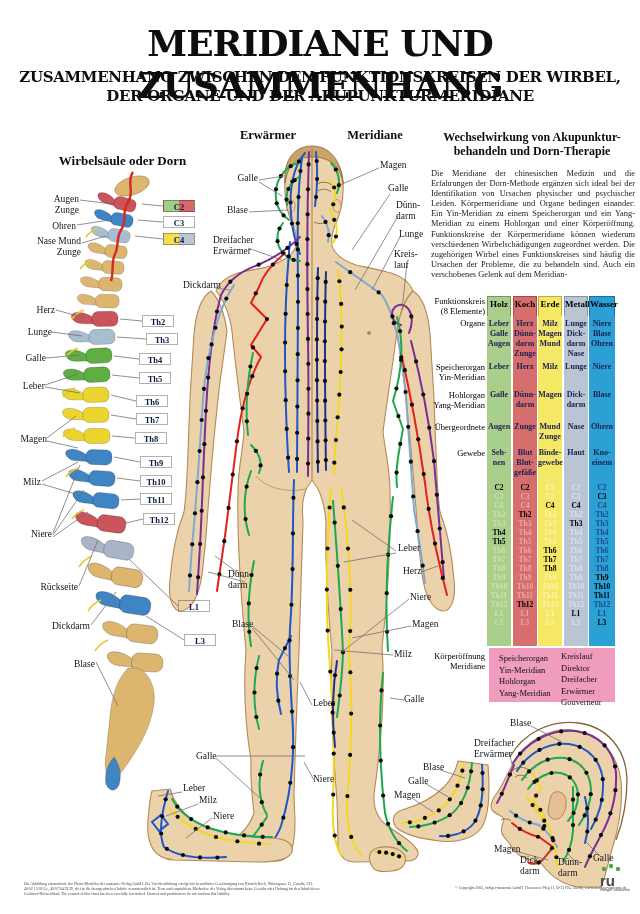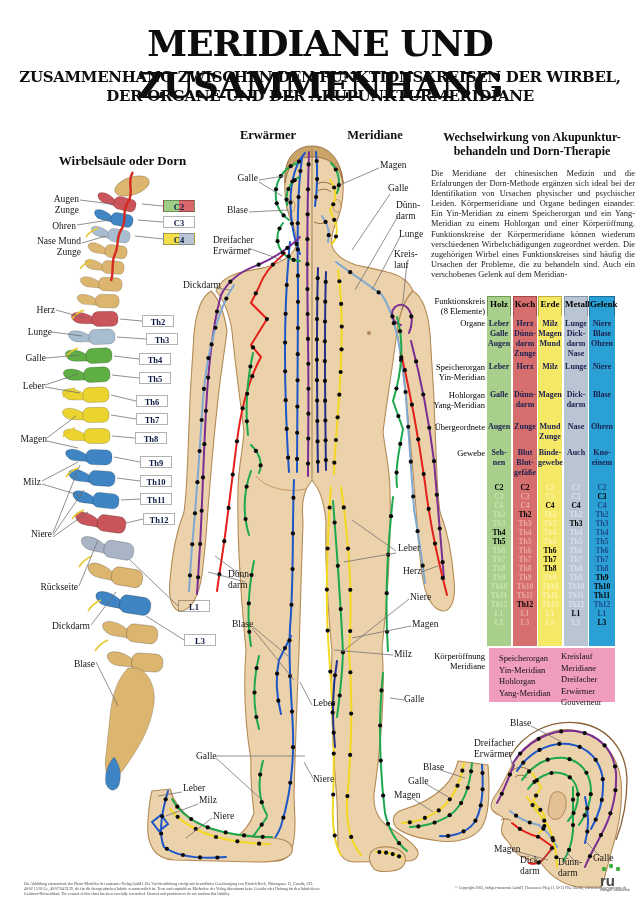--- a/index.html
+++ b/index.html
@@ -773,21 +773,21 @@
     <div class="thead" style="background: rgb(185, 197, 210); border-color: rgb(132, 148, 168);">Metall</div>
     <div class="tband" style="background: rgb(185, 197, 210);">
       <div class="tc" style="height:43px">Lunge
 Dick-
 darm
 Nase</div>
       <div class="tc" style="height:28px">Lunge</div>
       <div class="tc" style="height:32px">Dick-
 darm</div>
       <div class="tc" style="height:26px">Nase</div>
-      <div class="tc" style="height:36px">Auch</div>
+      <div class="tc" style="height:36px">Haut</div>
       <div class="tverts">
           <span class="vt" style="color: rgb(217, 224, 233);">C2</span>
           <span class="vt" style="color: rgb(217, 224, 233);">C3</span>
           <span class="vt" style="color: rgb(0, 0, 0);">C4</span>
           <span class="vt" style="color: rgb(217, 224, 233);">Th2</span>
           <span class="vt" style="color: rgb(0, 0, 0);">Th3</span>
           <span class="vt" style="color: rgb(217, 224, 233);">Th4</span>
           <span class="vt" style="color: rgb(217, 224, 233);">Th5</span>
           <span class="vt" style="color: rgb(217, 224, 233);">Th6</span>
           <span class="vt" style="color: rgb(217, 224, 233);">Th7</span>
@@ -795,21 +795,21 @@
           <span class="vt" style="color: rgb(217, 224, 233);">Th9</span>
           <span class="vt" style="color: rgb(217, 224, 233);">Th10</span>
           <span class="vt" style="color: rgb(217, 224, 233);">Th11</span>
           <span class="vt" style="color: rgb(217, 224, 233);">Th12</span>
           <span class="vt" style="color: rgb(0, 0, 0);">L1</span>
           <span class="vt" style="color: rgb(217, 224, 233);">L3</span>
         </div>
     </div>
   </div>
   <div class="tcol" style="left:164px;width:26px">
-    <div class="thead" style="background: rgb(43, 160, 212); border-color: rgb(26, 111, 158);">Gelenk</div>
+    <div class="thead" style="background: rgb(43, 160, 212); border-color: rgb(26, 111, 158);">Wasser</div>
     <div class="tband" style="background: rgb(43, 160, 212);">
       <div class="tc" style="height:43px">Niere
 Blase
 Ohren</div>
       <div class="tc" style="height:28px">Niere</div>
       <div class="tc" style="height:32px">Blase</div>
       <div class="tc" style="height:26px">Ohren</div>
       <div class="tc" style="height:36px">Kno-
 einem</div>
       <div class="tverts">
@@ -832,21 +832,21 @@
         </div>
     </div>
   </div>
 
   <div id="pinkbox" style="background: rgb(239, 156, 190);">
     <div class="pinktext" style="left:10px;top:5px">Speicherorgan
 Yin-Meridian
 Hohlorgan
 Yang-Meridian</div>
     <div class="pinktext" style="left:72px;top:3px">Kreislauf
-Meridiane
+Direktor
 Dreifacher
 Erwärmer
 Gouverneur</div>
   </div>
 </div>
 
 <div class="abs" style="left:24px;top:882px;width:560px">
     <div class="fineprint">Die Abbildung entstand mit den Photo-Modellen der anatomie-Verlag GmbH. Die Veröffentlichung erfolgt mit freundlicher Genehmigung von Hinrich Koch, Wittengasse 12, Casalla, CH.
 40/02 15/03 Ge, 40/07/04/2L39, die für die therapeutischen Inhalte verantwortlich ist. Texte und empfohlene Methoden: der Verlag übernimmt keine Gewähr oder Haftung für den Inhalt dieser
 Gefahren-Hinweisblatt. The content of this chart has been carefully researched. Doctors and practitioners do not confirm this liability.</div>

